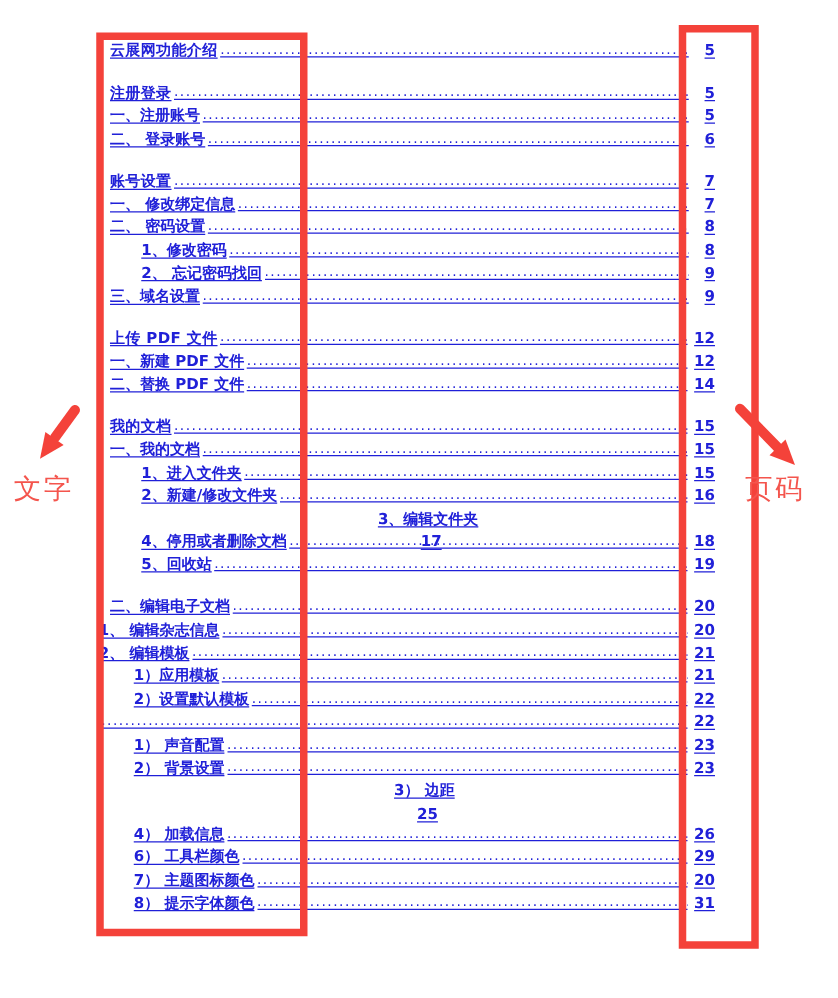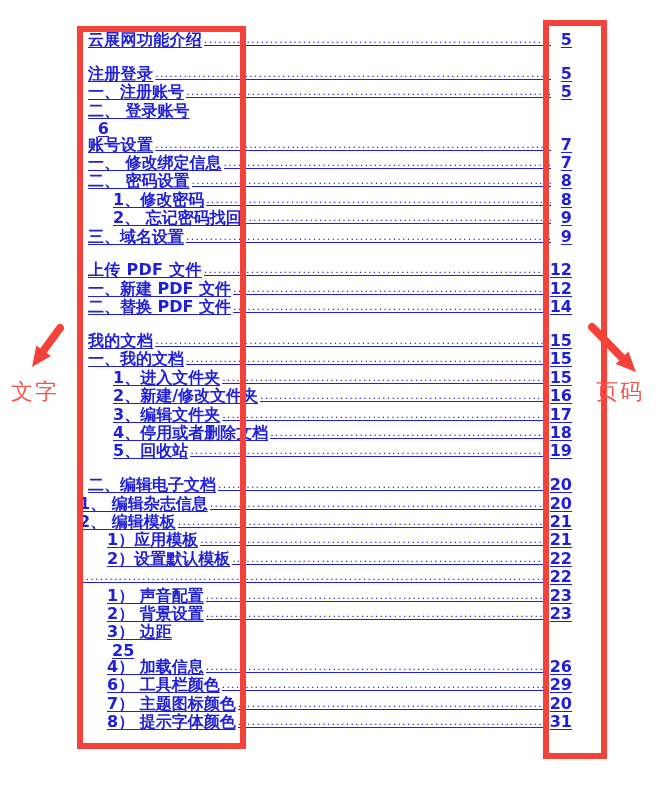--- a/index.html
+++ b/index.html
@@ -12,24 +12,24 @@
   }
   .stage { position: absolute; inset: 0; }
 
   
   .toc {
     position: absolute;
     left: 79px; top: 31px; right: 98px;
   }
   .toc-row {
     display: flex;
-    align-items: flex-start;
+    align-items: center;
     height: 18.4px;
     line-height: 18.4px;
-    font-size: 16px;
+    font-size: 12px;
     font-weight: 600;
     color: #2020d8;
     white-space: nowrap;
   }
   .toc-row.gap { margin-top: 15.5px; }
   .toc-row.heading .toc-label { font-weight: 700; letter-spacing: 0.3px; }
   .toc-label {
     text-decoration: underline;
     text-underline-offset: 2px;
     flex: 0 0 auto;
@@ -100,21 +100,21 @@
       <span class="leader"></span>
       <span class="toc-page-num">5</span>
     </div>
 
     <div class="toc-row" style="padding-left: 9px;">
       <span class="toc-label">一、注册账号</span>
       <span class="leader"></span>
       <span class="toc-page-num">5</span>
     </div>
 
-    <div class="toc-row" style="padding-left: 9px; flex-direction: column;">
+    <div class="toc-row" style="padding-left: 9px;">
       <span class="toc-label">二、 登录账号</span>
       <span class="leader"></span>
       <span class="toc-page-num">6</span>
     </div>
 
     <div class="toc-row gap heading" style="padding-left: 9px;">
       <span class="toc-label">账号设置</span>
       <span class="leader"></span>
       <span class="toc-page-num">7</span>
     </div>
@@ -184,21 +184,21 @@
       <span class="leader"></span>
       <span class="toc-page-num">15</span>
     </div>
 
     <div class="toc-row" style="padding-left: 34px;">
       <span class="toc-label">2、新建/修改文件夹</span>
       <span class="leader"></span>
       <span class="toc-page-num">16</span>
     </div>
 
-    <div class="toc-row" style="padding-left: 34px;">
+    <div class="toc-row" style="padding-left: 34px; flex-direction: column;">
       <span class="toc-label">3、编辑文件夹</span>
       <span class="leader"></span>
       <span class="toc-page-num">17</span>
     </div>
 
     <div class="toc-row" style="padding-left: 34px;">
       <span class="toc-label">4、停用或者删除文档</span>
       <span class="leader"></span>
       <span class="toc-page-num">18</span>
     </div>

